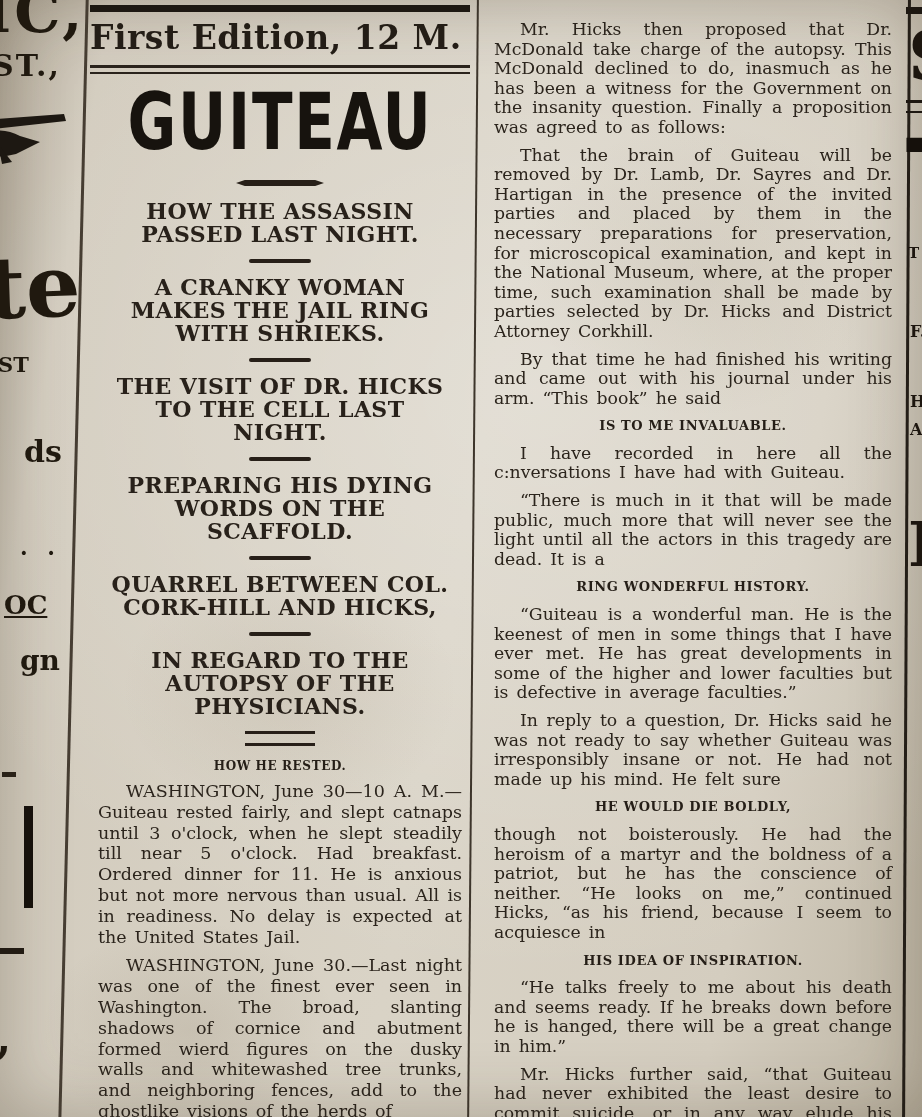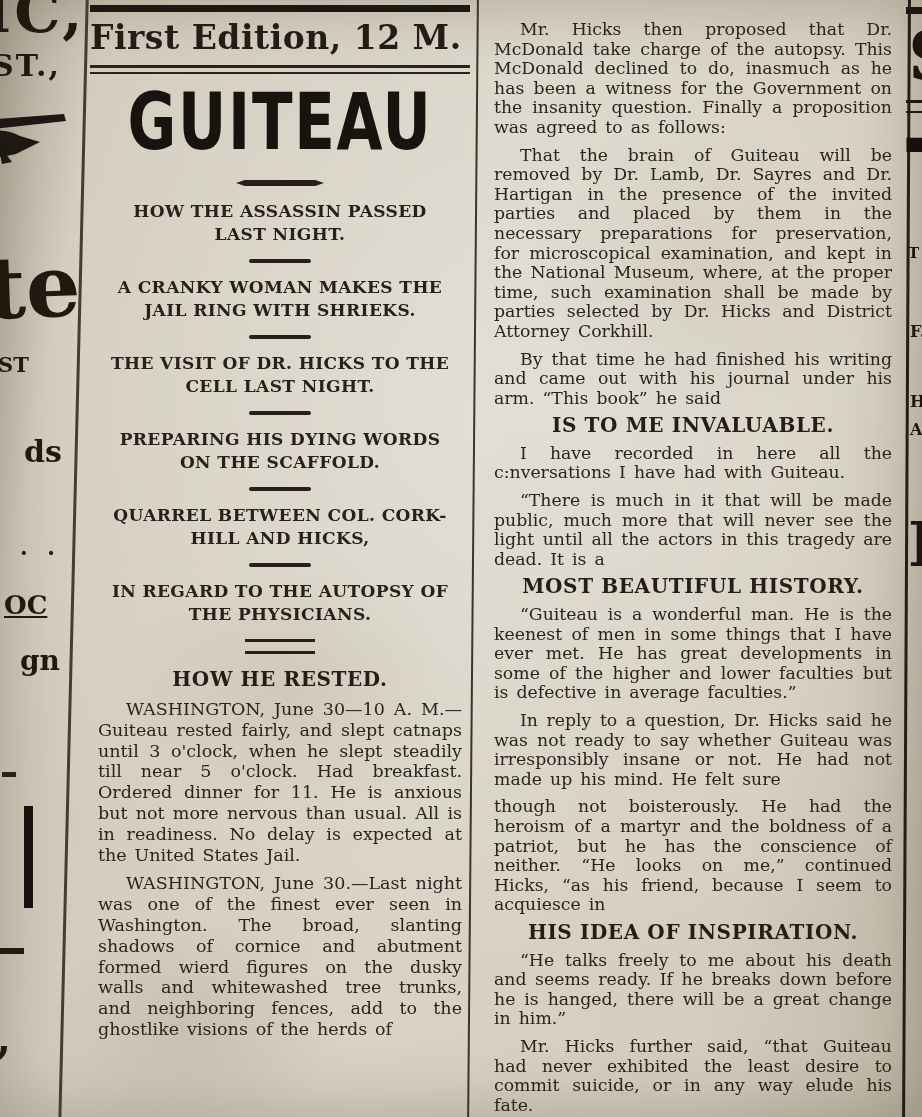--- a/index.html
+++ b/index.html
@@ -29,29 +29,29 @@
   
   .col-main{position:absolute;left:90px;top:0;width:380px;}
   .top-rule{height:7px;background:#1d1812;margin:5px 0 6px;}
   .masthead{font-weight:700;font-size:33px;white-space:nowrap;letter-spacing:0.5px;margin:2px 0 8px;color:#231d16;}
   .double-rule{border-top:3px solid #2a231c;border-bottom:2px solid #2a231c;height:4px;margin:2px 0 8px;}
   .headline{margin:4px 0 0;text-align:center;font-family:"DejaVu Sans",sans-serif;font-weight:700;
     font-size:70px;letter-spacing:2px;color:#17130e;transform:scale(0.85,1.12);transform-origin:50% 60%;}
   .sep{width:62px;height:4px;background:#271f18;margin:13px auto;border-radius:2px;}
   .sep.taper{width:88px;height:6px;clip-path:polygon(0 50%,10% 0,90% 0,100% 50%,90% 100%,10% 100%);margin:16px auto 14px;}
   .sep.dbl{width:70px;height:9px;background:transparent;border-top:3px solid #271f18;border-bottom:3px solid #271f18;border-radius:0;}
-  .deck{max-width:340px;margin:0 auto;font-weight:700;font-size:17px;line-height:23px;text-align:center;letter-spacing:0.4px;color:#28211a;}
-  .crosshead{font-weight:700;font-size:20px;text-align:center;letter-spacing:0.6px;margin:8px 0 3px;color:#251e17;}
+  .deck{max-width:340px;margin:0 auto;font-weight:700;font-size:22px;line-height:23px;text-align:center;letter-spacing:0.4px;color:#28211a;}
+  .crosshead{font-weight:700;font-size:12px;text-align:center;letter-spacing:0.6px;margin:8px 0 3px;color:#251e17;}
   .body{font-size:17.5px;line-height:20.8px;text-align:justify;margin:8px;text-indent:28px;word-spacing:0.13em;}
 
   
   .col-right{position:absolute;left:486px;top:12px;width:414px;}
   .col-right .body{font-size:17.3px;line-height:19.6px;text-indent:26px;word-spacing:0.15em;}
   .col-right .body.noindent{text-indent:0;}
-  .col-right .crosshead{font-size:20px;margin:1px 0 1px;line-height:19.6px;}
+  .col-right .crosshead{font-size:13px;margin:1px 0 1px;line-height:19.6px;}
 
   
   .left-strip{position:absolute;left:0;top:0;width:86px;height:1117px;overflow:hidden;}
   .frag{position:absolute;font-weight:700;color:#20190f;}
   .f-ic{left:-16px;top:-22px;font-size:58px;letter-spacing:3px;}
   .f-st{left:-8px;top:48px;font-size:30px;letter-spacing:2px;}
   .orn{position:absolute;left:-18px;top:100px;}
   .f-te{left:-14px;top:236px;font-size:86px;transform:rotate(-2deg);}
   .f-st2{left:-2px;top:352px;font-size:21px;}
   .f-ds{left:24px;top:434px;font-size:30px;}
@@ -137,23 +137,24 @@
 
   <div class="vrule mid"></div>
 
   <div class="col-right">
     <p class="body">Mr. Hicks then proposed that Dr. McDonald take charge of the autopsy.  This McDonald declined to do, inasmuch as he has been a witness for the Government on the insanity question.  Finally a proposition was agreed to as follows:</p>
     <p class="body">That the brain of Guiteau will be removed by Dr. Lamb, Dr. Sayres and Dr. Hartigan in the presence of the invited parties and placed by them in the necessary preparations for preservation, for microscopical examination, and kept in the National Museum, where, at the proper time, such examination shall be made by parties selected by Dr. Hicks and District Attorney Corkhill.</p>
     <p class="body">By that time he had finished his writing and came out with his journal under his arm.  “This book” he said</p>
     <div class="crosshead">IS TO ME INVALUABLE.</div>
     <p class="body">I have recorded in here all the c:nversations I have had with Guiteau.</p>
     <p class="body">“There is much in it that will be made public, much more that will never see the light until all the actors in this tragedy are dead.  It is a</p>
-    <div class="crosshead">MOST BEAUTIFUL HISTORY.</div>
+    <div class="crosshead">RING WONDERFUL HISTORY.</div>
     <p class="body">“Guiteau is a wonderful man.  He is the keenest of men in some things that I have ever met.  He has great developments in some of the higher and lower faculties but is defective in average faculties.”</p>
     <p class="body">In reply to a question, Dr. Hicks said he was not ready to say whether Guiteau was irresponsibly insane or not.  He had not made up his mind.  He felt sure</p>
+    <div class="crosshead">HE WOULD DIE BOLDLY,</div>
     <p class="body noindent">though not boisterously.  He had the heroism of a martyr and the boldness of a patriot, but he has the conscience of neither. “He looks on me,” continued Hicks, “as his friend, because I seem to acquiesce in</p>
     <div class="crosshead">HIS IDEA OF INSPIRATION.</div>
     <p class="body">“He talks freely to me about his death and seems ready.  If he breaks down before he is hanged, there will be a great change in him.”</p>
     <p class="body">Mr. Hicks further said, “that Guiteau had never exhibited the least desire to commit suicide, or in any way elude his fate.</p>
 
   </div>
 
   <div class="vrule right"></div>
 
   <div class="right-strip">

